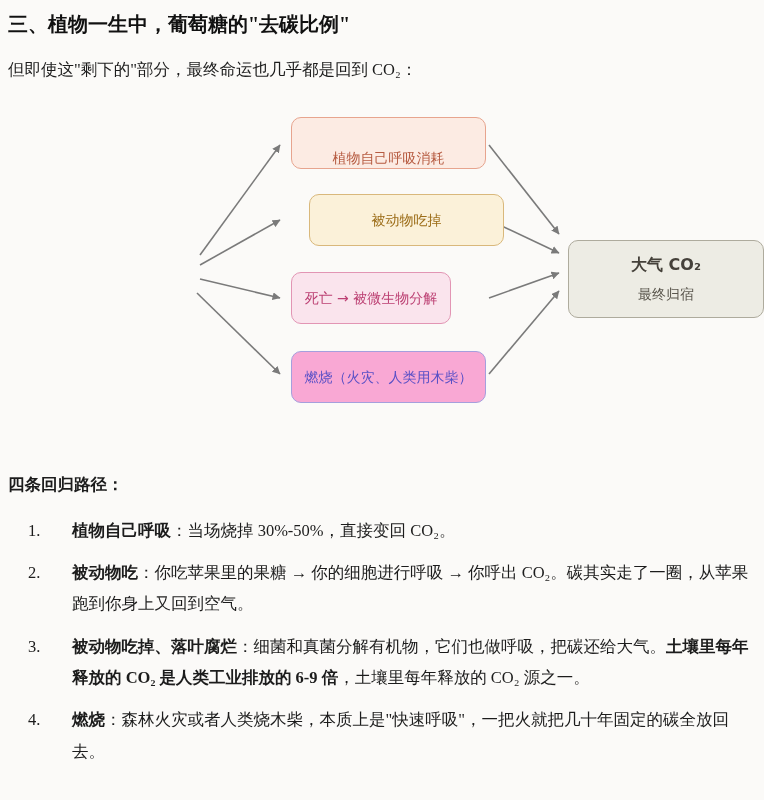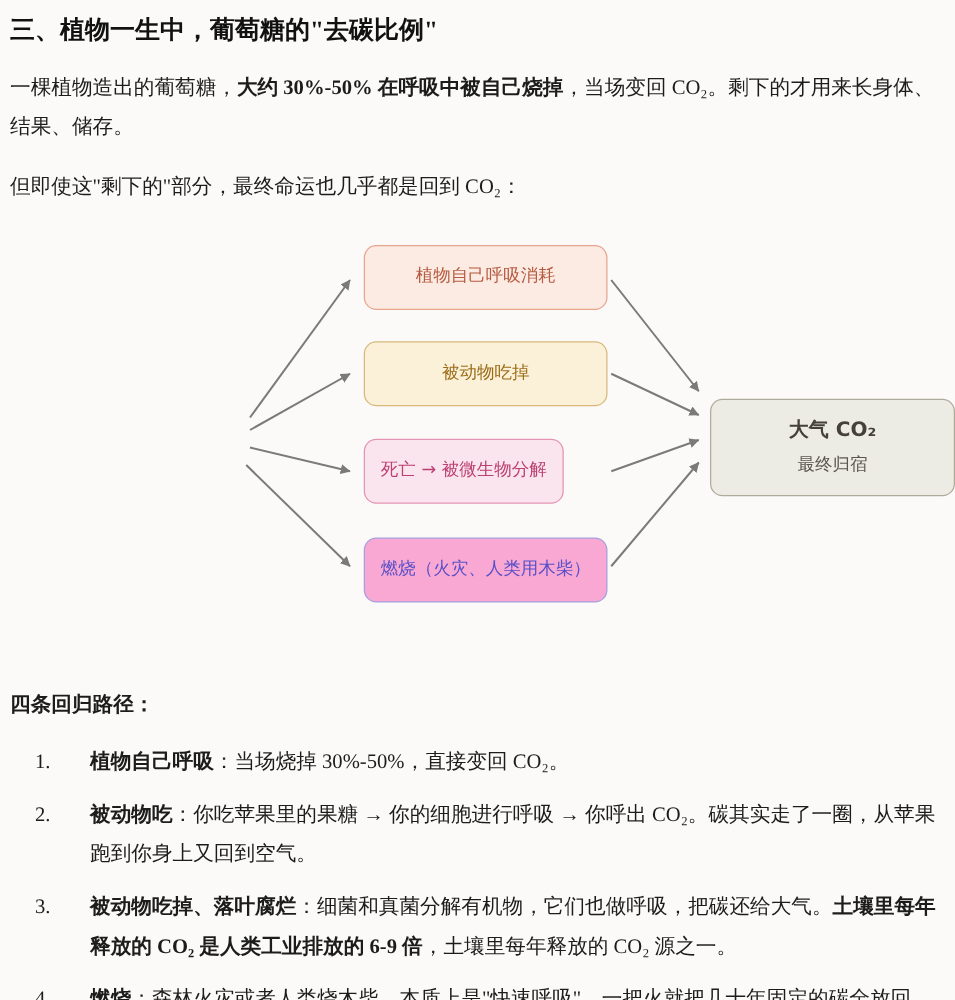--- a/index.html
+++ b/index.html
@@ -26,22 +26,22 @@
   .node {
     position:absolute; box-sizing:border-box;
     border:1.5px solid; border-radius:10px;
     display:flex; flex-direction:column; align-items:center; justify-content:center;
     text-align:center;
   }
   .node .node-title { font-weight:700; font-size:15px; line-height:1.35; }
   .node .node-sub   { font-size:13px; line-height:1.5; }
   .node.path { font-size:14px; line-height:1.4; }
   .node.source { left:30px;  top:147px; width:158px; height:68px; }
-  .node.p0     { left:283px; top:28px;  width:195px; height:52px; }
-  .node.p1     { left:283px; top:105px; width:195px; height:52px;justify-content:center; }
+  .node.p0     { left:283px; top:28px;  width:195px; height:52px;justify-content:flex-end; }
+  .node.p1     { left:301px; top:105px; width:195px; height:52px;justify-content:center; }
   .node.p2     { left:283px; top:183px; width:160px; height:52px; }
   .node.p3     { left:283px; top:262px; width:195px; height:52px; }
   .node.sink   { left:560px; top:151px; width:196px; height:78px; }
   .node.sink .node-title { font-size:16px; }
   .node.sink .node-sub   { font-size:14px; margin-top:8px; }
   .node.source .node-sub { margin-top:2px; }
 
   
   .list-heading { font-weight:700; margin:0 0 14px 0; }
   .olist { }
@@ -49,21 +49,20 @@
   .oitem .num { width:24px; margin-right:20px; flex:none; }
   .oitem .itext { flex:1; }
 </style>
 </head>
 <body>
 
 <div class="page">
 
   <h3 class="title">三、植物一生中，葡萄糖的"去碳比例"</h3>
 
-  <p class="body-p"><span>一棵植物造出的葡萄糖，</span><strong>大约 30%-50% 在呼吸中被自己烧掉</strong><span>，当场变回 CO₂。剩下的才用来长身体、结果、储存。</span></p>
 
   <p class="body-p lead-p">但即使这"剩下的"部分，最终命运也几乎都是回到 CO₂：</p>
 
   <div class="diagram">
     <svg class="arrows" viewBox="0 0 744 350">
       <defs>
         <marker id="ah" markerWidth="9" markerHeight="8" refX="7.5" refY="4" orient="auto" markerUnits="userSpaceOnUse">
           <path d="M0,0 L8,4 L0,8 z" fill="#7a7a7a"></path>
         </marker>
       </defs>

